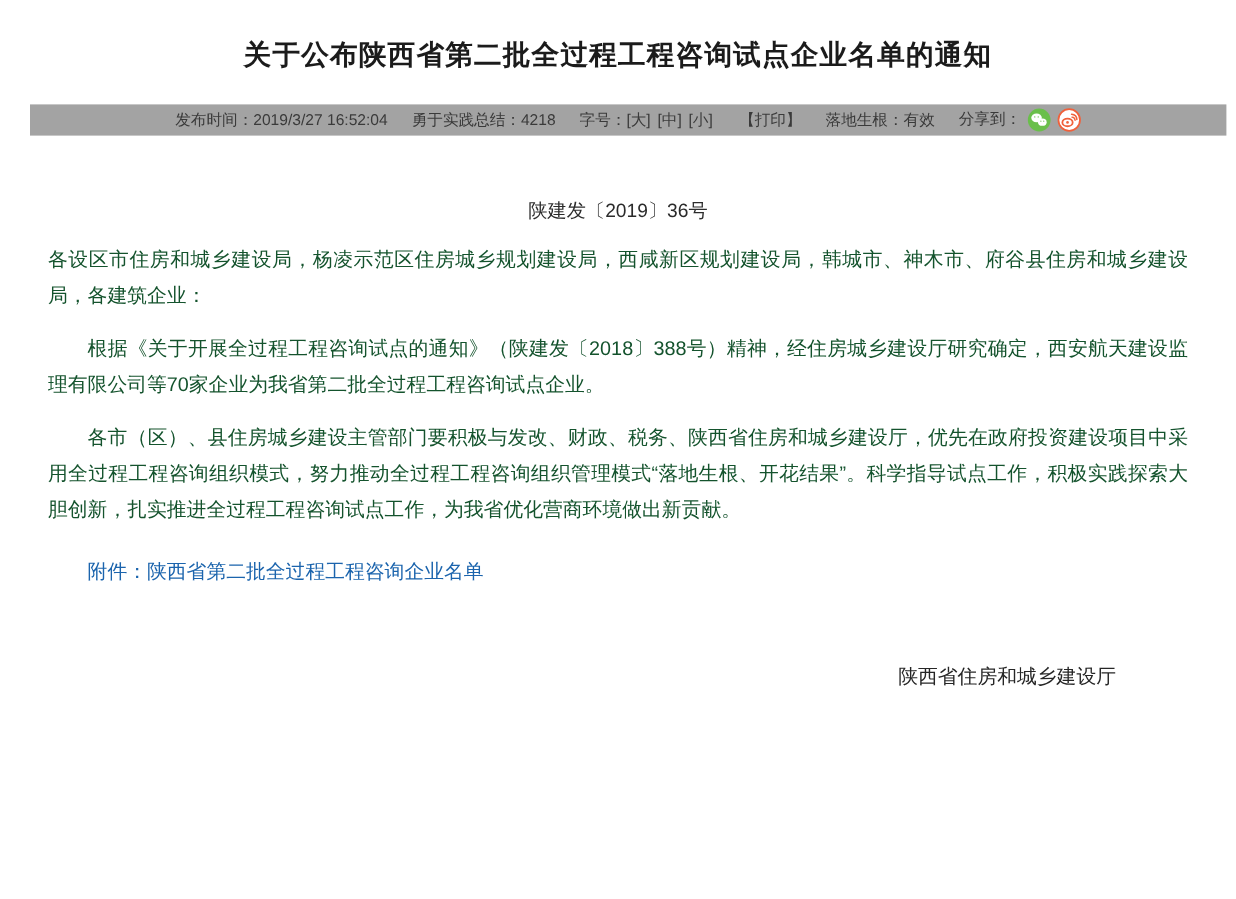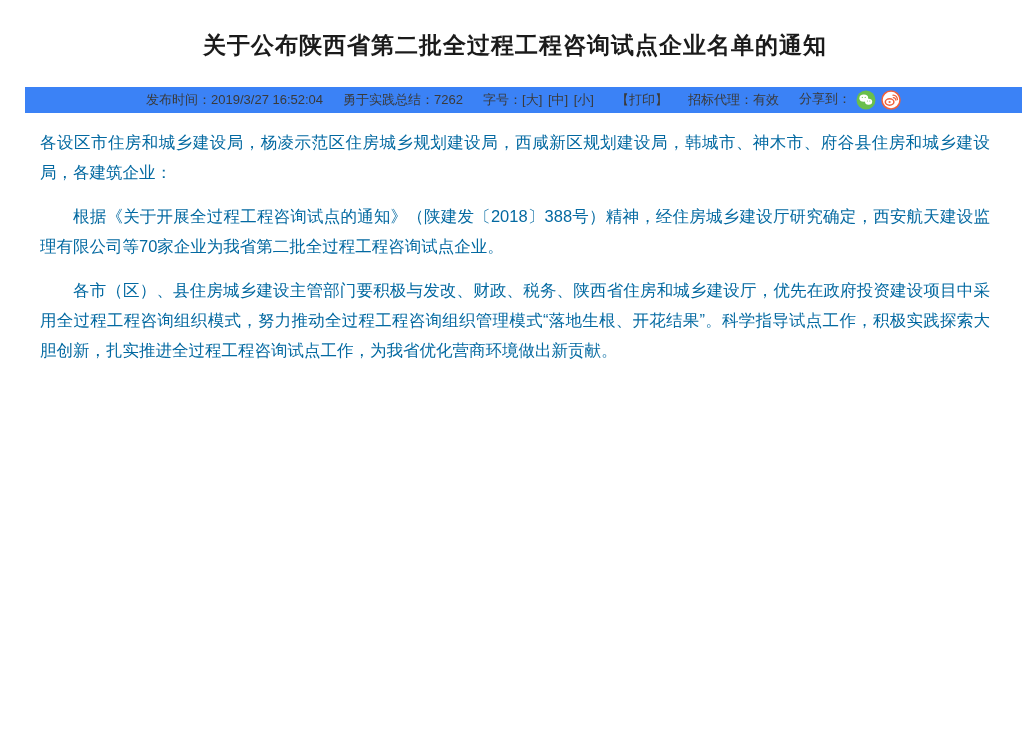--- a/index.html
+++ b/index.html
@@ -16,21 +16,21 @@
     text-align: center;
     font-size: 23px;
     font-weight: bold;
     color: #1b1b1b;
     letter-spacing: 1px;
     font-family: Liberation Serif, serif;
   }
   .meta-bar {
     margin: 26px 8px 0 25px;
     height: 26px;
-    background: #3b82f6;
+    background: #a3a3a3;
     display: flex;
     align-items: center;
     justify-content: center;
   }
   .meta-inner {
     display: flex;
     align-items: center;
     font-size: 13px;
     color: #3a3a3a;
     white-space: nowrap;
@@ -55,21 +55,21 @@
   .doc-number {
     margin: 53px 0 15px 0;
     text-align: center;
     font-size: 16px;
     color: #2b2b2b;
   }
   .body-paragraph {
     font-size: 16.5px;
     line-height: 30px;
     text-align: justify;
-    color: #0369a1;
+    color: #14532d;
     margin-top: 14px;
   }
   .indent { text-indent: 2em; }
   .attachment-row {
     margin-top: 22px;
     font-size: 16.5px;
     line-height: 30px;
     text-indent: 2em;
   }
   .attachment-row a {
@@ -87,44 +87,49 @@
   }
 </style>
 </head>
 <body>
 
 <h1 class="page-title">关于公布陕西省第二批全过程工程咨询试点企业名单的通知</h1>
 
 <div class="meta-bar">
   <div class="meta-inner">
     <span class="meta-item"><span>发布时间：</span><span>2019/3/27 16:52:04</span></span>
-    <span class="meta-item"><span>勇于实践总结：</span><span>7262</span></span>
+    <span class="meta-item"><span>勇于实践总结：</span><span>4218</span></span>
     <span class="meta-item font-size-links"><span>字号：</span><a>[大]</a> <a>[中]</a> <a>[小]</a></span>
     <span class="meta-item"><a>【打印】</a></span>
-    <span class="meta-item"><span>招标代理：</span><span>有效</span></span>
+    <span class="meta-item"><span>落地生根：</span><span>有效</span></span>
     <span class="meta-item"><span>分享到：</span><a class="share-icon"><svg width="20" height="20" viewBox="0 0 20 20">
             <circle cx="10" cy="10" r="9.5" fill="#6abf4b"></circle>
             <ellipse cx="7.8" cy="8.2" rx="4.4" ry="3.6" fill="#ffffff"></ellipse>
             <ellipse cx="12.6" cy="11.8" rx="3.6" ry="3" fill="#ffffff"></ellipse>
             <circle cx="6.3" cy="7.4" r="0.55" fill="#6abf4b"></circle>
             <circle cx="9.2" cy="7.4" r="0.55" fill="#6abf4b"></circle>
             <circle cx="11.4" cy="11" r="0.5" fill="#6abf4b"></circle>
             <circle cx="13.8" cy="11" r="0.5" fill="#6abf4b"></circle>
           </svg></a><a class="share-icon"><svg width="20" height="20" viewBox="0 0 20 20">
             <circle cx="10" cy="10" r="9" fill="#ffffff" stroke="#f0613c" stroke-width="1.5"></circle>
             <ellipse cx="8.6" cy="12" rx="4.3" ry="3.2" fill="none" stroke="#f0613c" stroke-width="1.5"></ellipse>
             <circle cx="8.6" cy="12" r="1.1" fill="#f0613c"></circle>
             <path d="M12 5.2 c2.6 0.2 4.3 2 4.4 4.4" fill="none" stroke="#f0613c" stroke-width="1.3" stroke-linecap="round"></path>
             <path d="M12.3 7.6 c1.5 0.15 2.5 1.2 2.6 2.6" fill="none" stroke="#f0613c" stroke-width="1.2" stroke-linecap="round"></path>
           </svg></a></span>
   </div>
 </div>
 
 <div class="content">
+  <div class="doc-number">陕建发〔2019〕36号</div>
 
   <p class="body-paragraph">各设区市住房和城乡建设局，杨凌示范区住房城乡规划建设局，西咸新区规划建设局，韩城市、神木市、府谷县住房和城乡建设局，各建筑企业：</p>
   <p class="body-paragraph indent">根据《关于开展全过程工程咨询试点的通知》（陕建发〔2018〕388号）精神，经住房城乡建设厅研究确定，西安航天建设监理有限公司等70家企业为我省第二批全过程工程咨询试点企业。</p>
   <p class="body-paragraph indent">各市（区）、县住房城乡建设主管部门要积极与发改、财政、税务、陕西省住房和城乡建设厅，优先在政府投资建设项目中采用全过程工程咨询组织模式，努力推动全过程工程咨询组织管理模式“落地生根、开花结果”。科学指导试点工作，积极实践探索大胆创新，扎实推进全过程工程咨询试点工作，为我省优化营商环境做出新贡献。</p>
 
+  <div class="attachment-row">
+    <a><span>附件：</span><span>陕西省第二批全过程工程咨询企业名单</span></a>
+  </div>
 
   <div class="signature-block">
+    <div>陕西省住房和城乡建设厅</div>
   </div>
 </div>
 
 </body></html>

